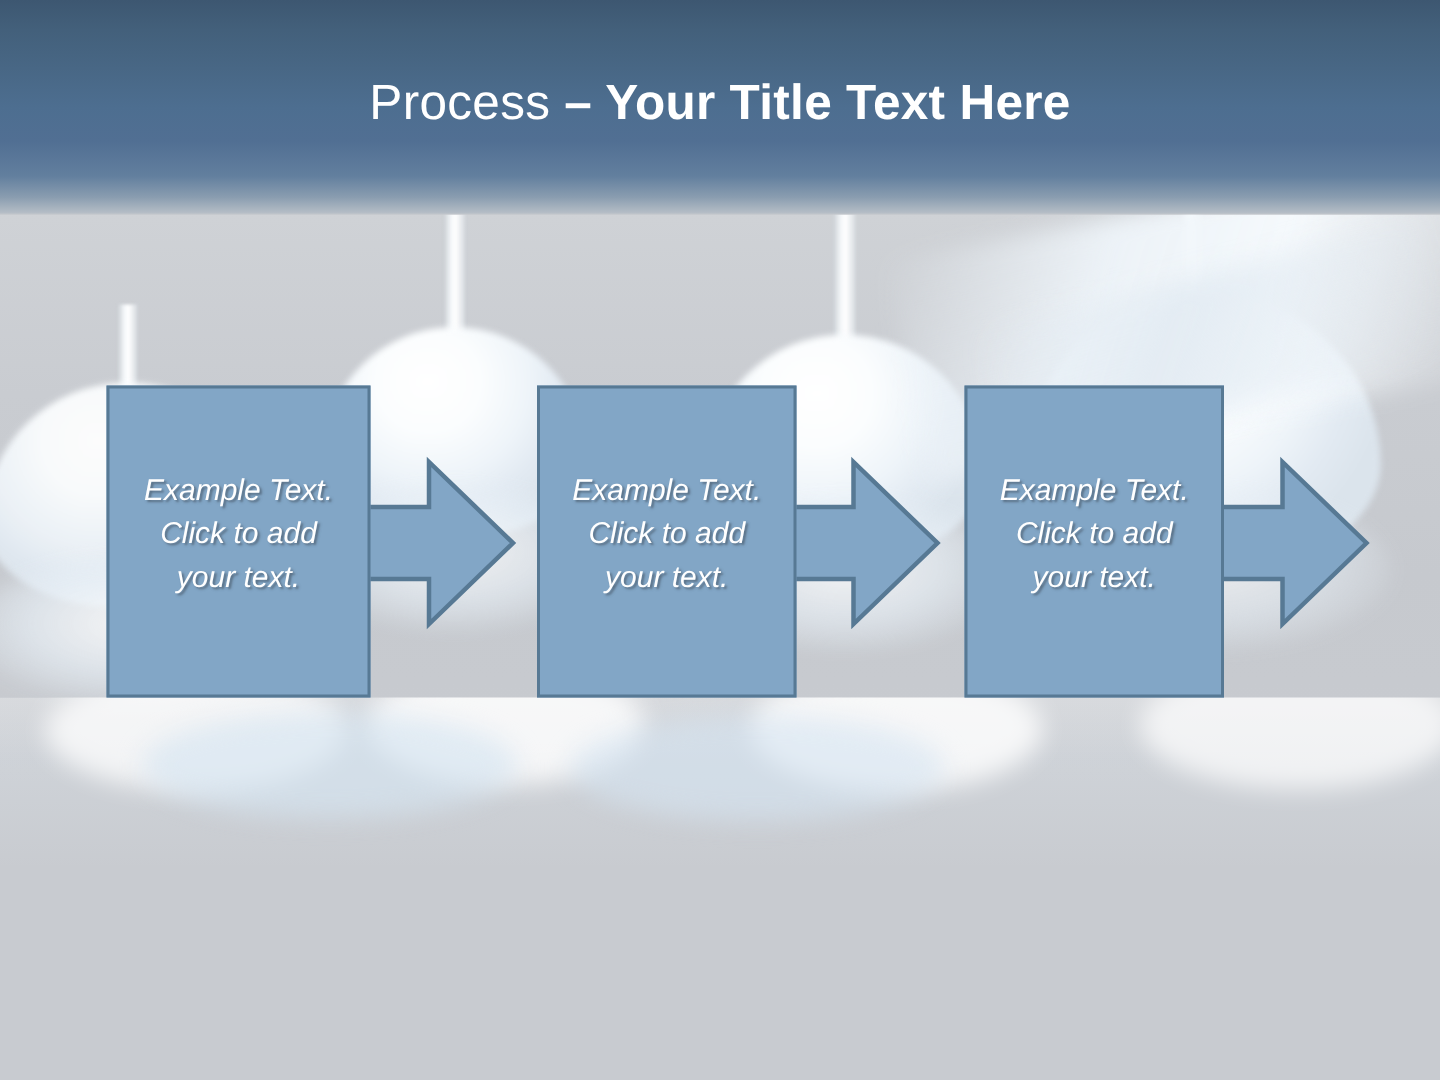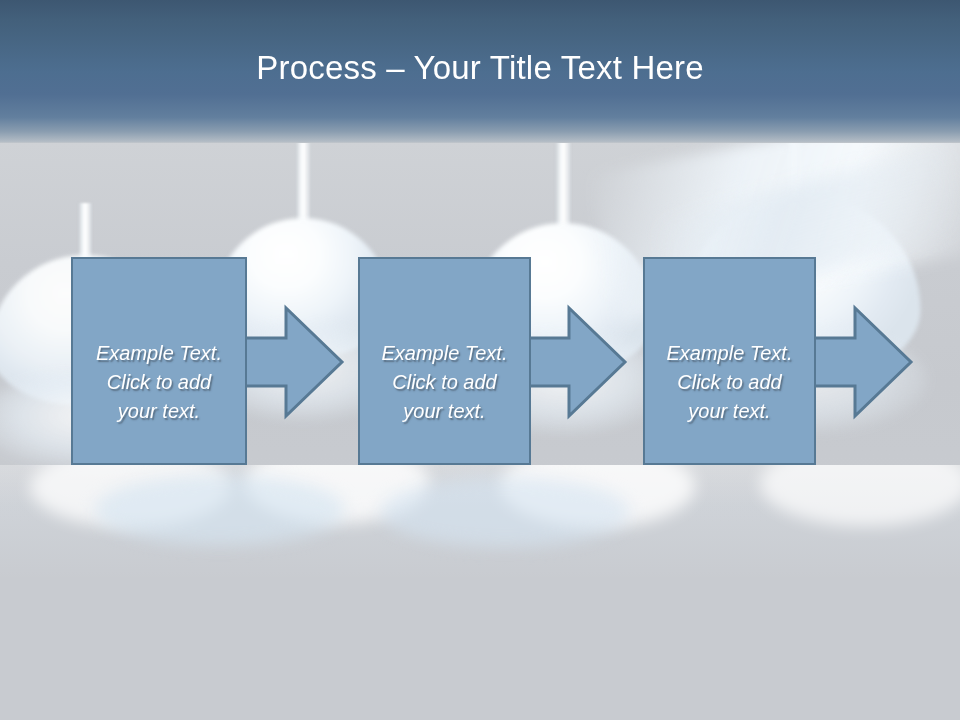--- a/index.html
+++ b/index.html
@@ -134,21 +134,21 @@
     top: 48px;
     width: 960px;
     text-align: center;
     color: #ffffff;
     font-size: 33px;
     line-height: 40px;
     letter-spacing: 0.2px;
     white-space: nowrap;
   }
   .title .bold { font-weight: normal; }
-  .title .rest { font-weight: normal; }
+  .title .rest { font-weight: bold; }
 
   
   .chain {
     position: absolute;
     left: 0; top: 0;
     width: 960px; height: 720px;
   }
   .step { position: absolute; }
 
   .step-box {
@@ -164,21 +164,20 @@
     width: 100%;
     text-align: center;
     color: #ffffff;
     font-style: italic;
     font-size: 20px;
     line-height: 29px;
     text-shadow: 1.5px 1.5px 1.6px rgba(70,88,104,0.72);
     white-space: pre-line;
     z-index: 3;
     pointer-events: none;
-    margin-top: 26px;
   }
   .step-arrow {
     position: absolute;
     z-index: 1;
   }
   .step-arrow svg { display: block; overflow: visible; }
 </style>
 </head>
 <body>
 

